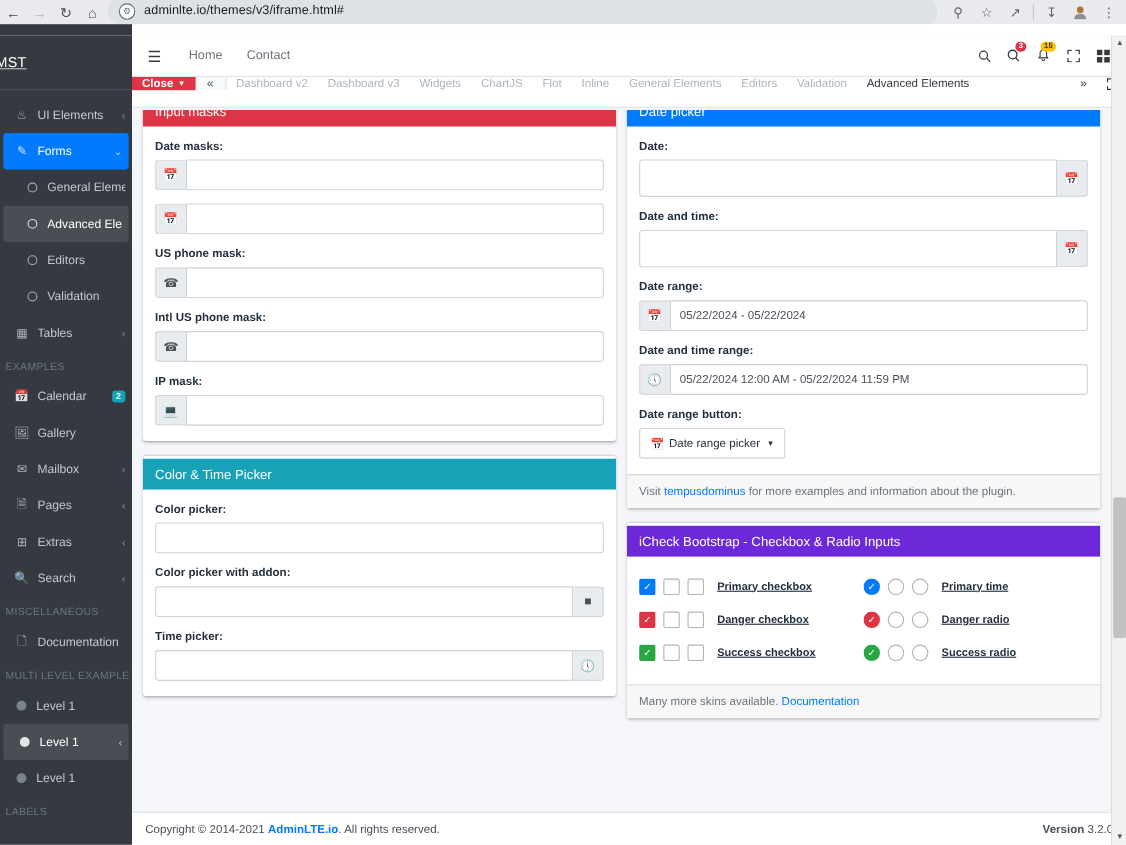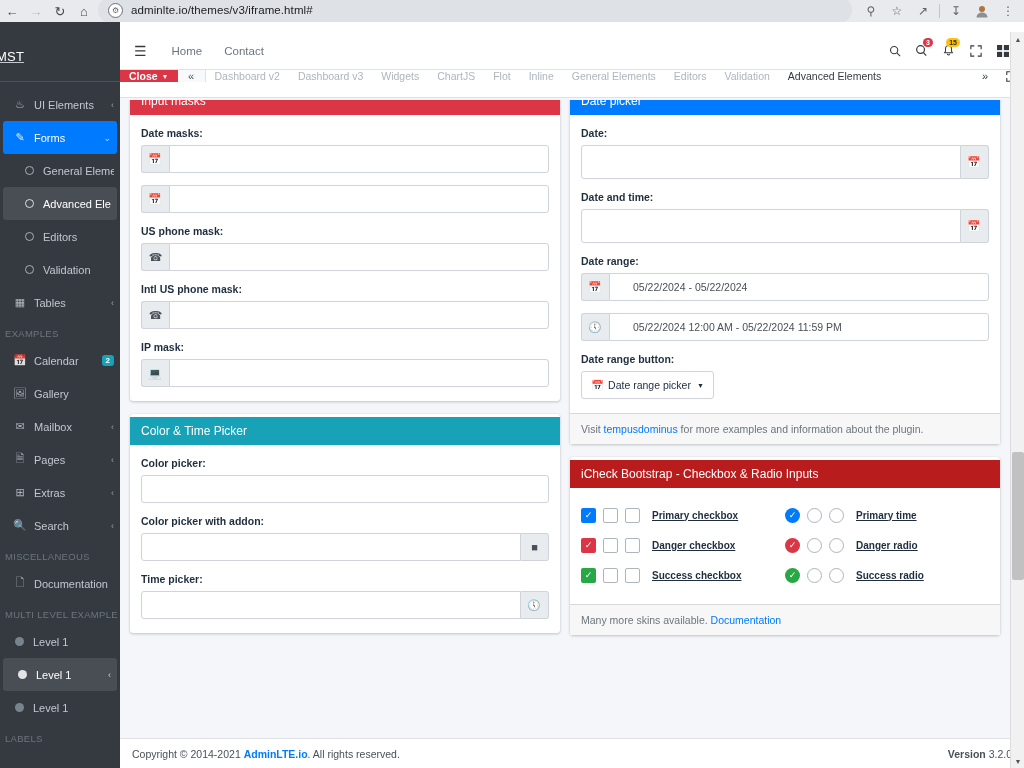--- a/index.html
+++ b/index.html
@@ -169,21 +169,21 @@
     box-shadow: 0 0 1px rgba(0,0,0,.125), 0 1px 3px rgba(0,0,0,.2);
     border-radius: 3px;
   }
   .card-header {
     padding: 5px 11px; font-size: 12px; color: #fff; font-weight: 400;
     line-height: 18px; height: 28px; overflow: hidden;
   }
   .ch-danger { background: #dc3545; }
   .ch-primary { background: #007bff; }
   .ch-info { background: #17a2b8; }
-  .ch-success { background: #b91c1c; }
+  .ch-success { background: #6d28d9; }
   .card-body { padding: 12px 11px 14px 11px; }
   .card-footer {
     padding: 9px 11px; border-top: 1px solid rgba(0,0,0,.125);
     background: #f7f7f7; font-size: 10.5px; color: #6c757d;
   }
   .card-footer a { color: #007bff; text-decoration: none; margin-top: 46px; }
 
   .fgroup { margin-bottom: 12px; }
   .fgroup:last-child { margin-bottom: 0; }
   .flabel {
@@ -193,21 +193,21 @@
   .igroup { display: flex; height: 28px; }
   .iaddon {
     width: 28px; background: #e9ecef; border: 1px solid #ced4da;
     display: flex; align-items: center; justify-content: center;
     font-size: 11px; color: #495057; flex: none;
   }
   .iaddon.left { border-right: none; border-radius: 3px 0 0 3px; }
   .iaddon.right { border-left: none; border-radius: 0 3px 3px 0; }
   .ifield {
     flex: 1; border: 1px solid #ced4da; background: #fff; font-size: 10.5px;
-    color: #495057; padding: 0 23px; display: flex; align-items: center;
+    color: #495057; padding: 0 8px; display: flex; align-items: center;
     font-family: "Liberation Sans", sans-serif; overflow: hidden;
     white-space: nowrap;
   }
   .ifield.rounded-all { border-radius: 3px; }
   .ifield.rounded-right { border-radius: 0 3px 3px 0; }
   .ifield.rounded-left { border-radius: 3px 0 0 3px; }
   .ifield.tall { height: 34px; }
   .igroup.tall { height: 34px; }
   .iaddon.tall { height: 34px; }
 
@@ -584,20 +584,21 @@
 
             <div class="fgroup">
               <label class="flabel">Date range:</label>
               <div class="igroup">
                 <div class="iaddon left">📅</div>
                 <div class="ifield rounded-right">05/22/2024 - 05/22/2024</div>
               </div>
             </div>
 
             <div class="fgroup">
+              <label class="flabel">Date and time range:</label>
               <div class="igroup">
                 <div class="iaddon left">🕔</div>
                 <div class="ifield rounded-right">05/22/2024 12:00 AM - 05/22/2024 11:59 PM</div>
               </div>
             </div>
 
             <div class="fgroup">
               <label class="flabel">Date range button:</label>
               <div id="date-range-btn">
                 <span>📅</span>

